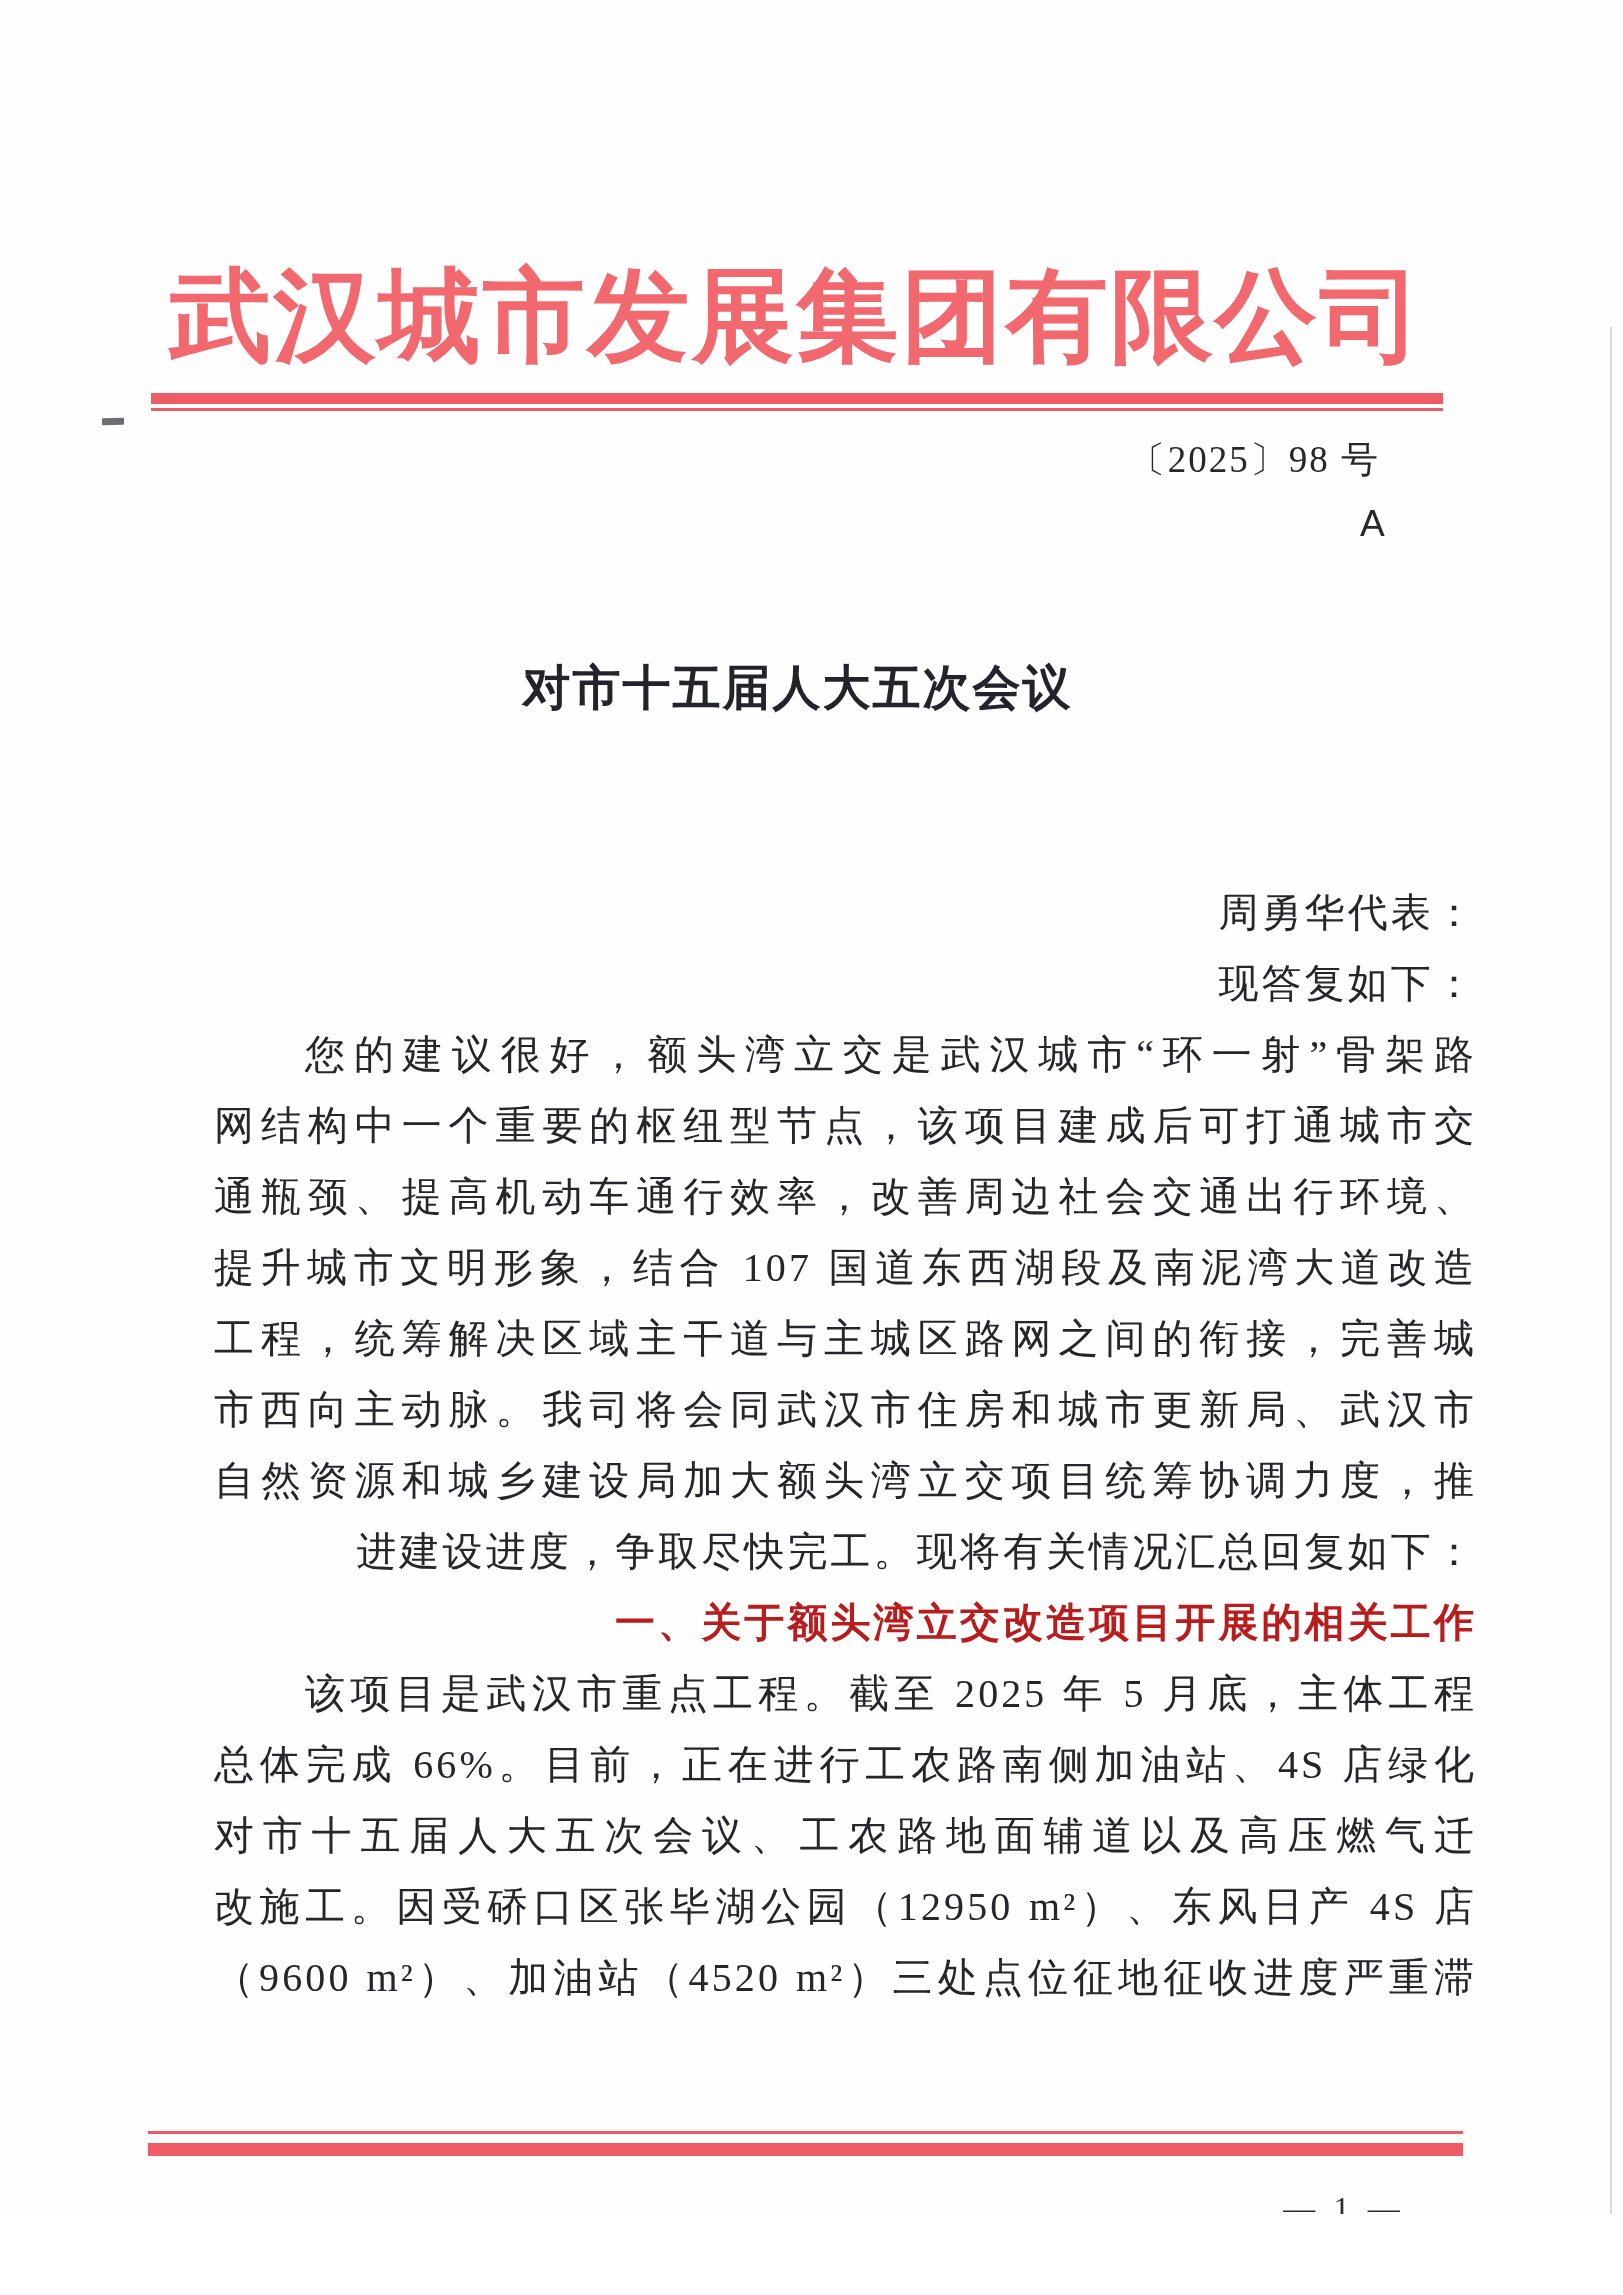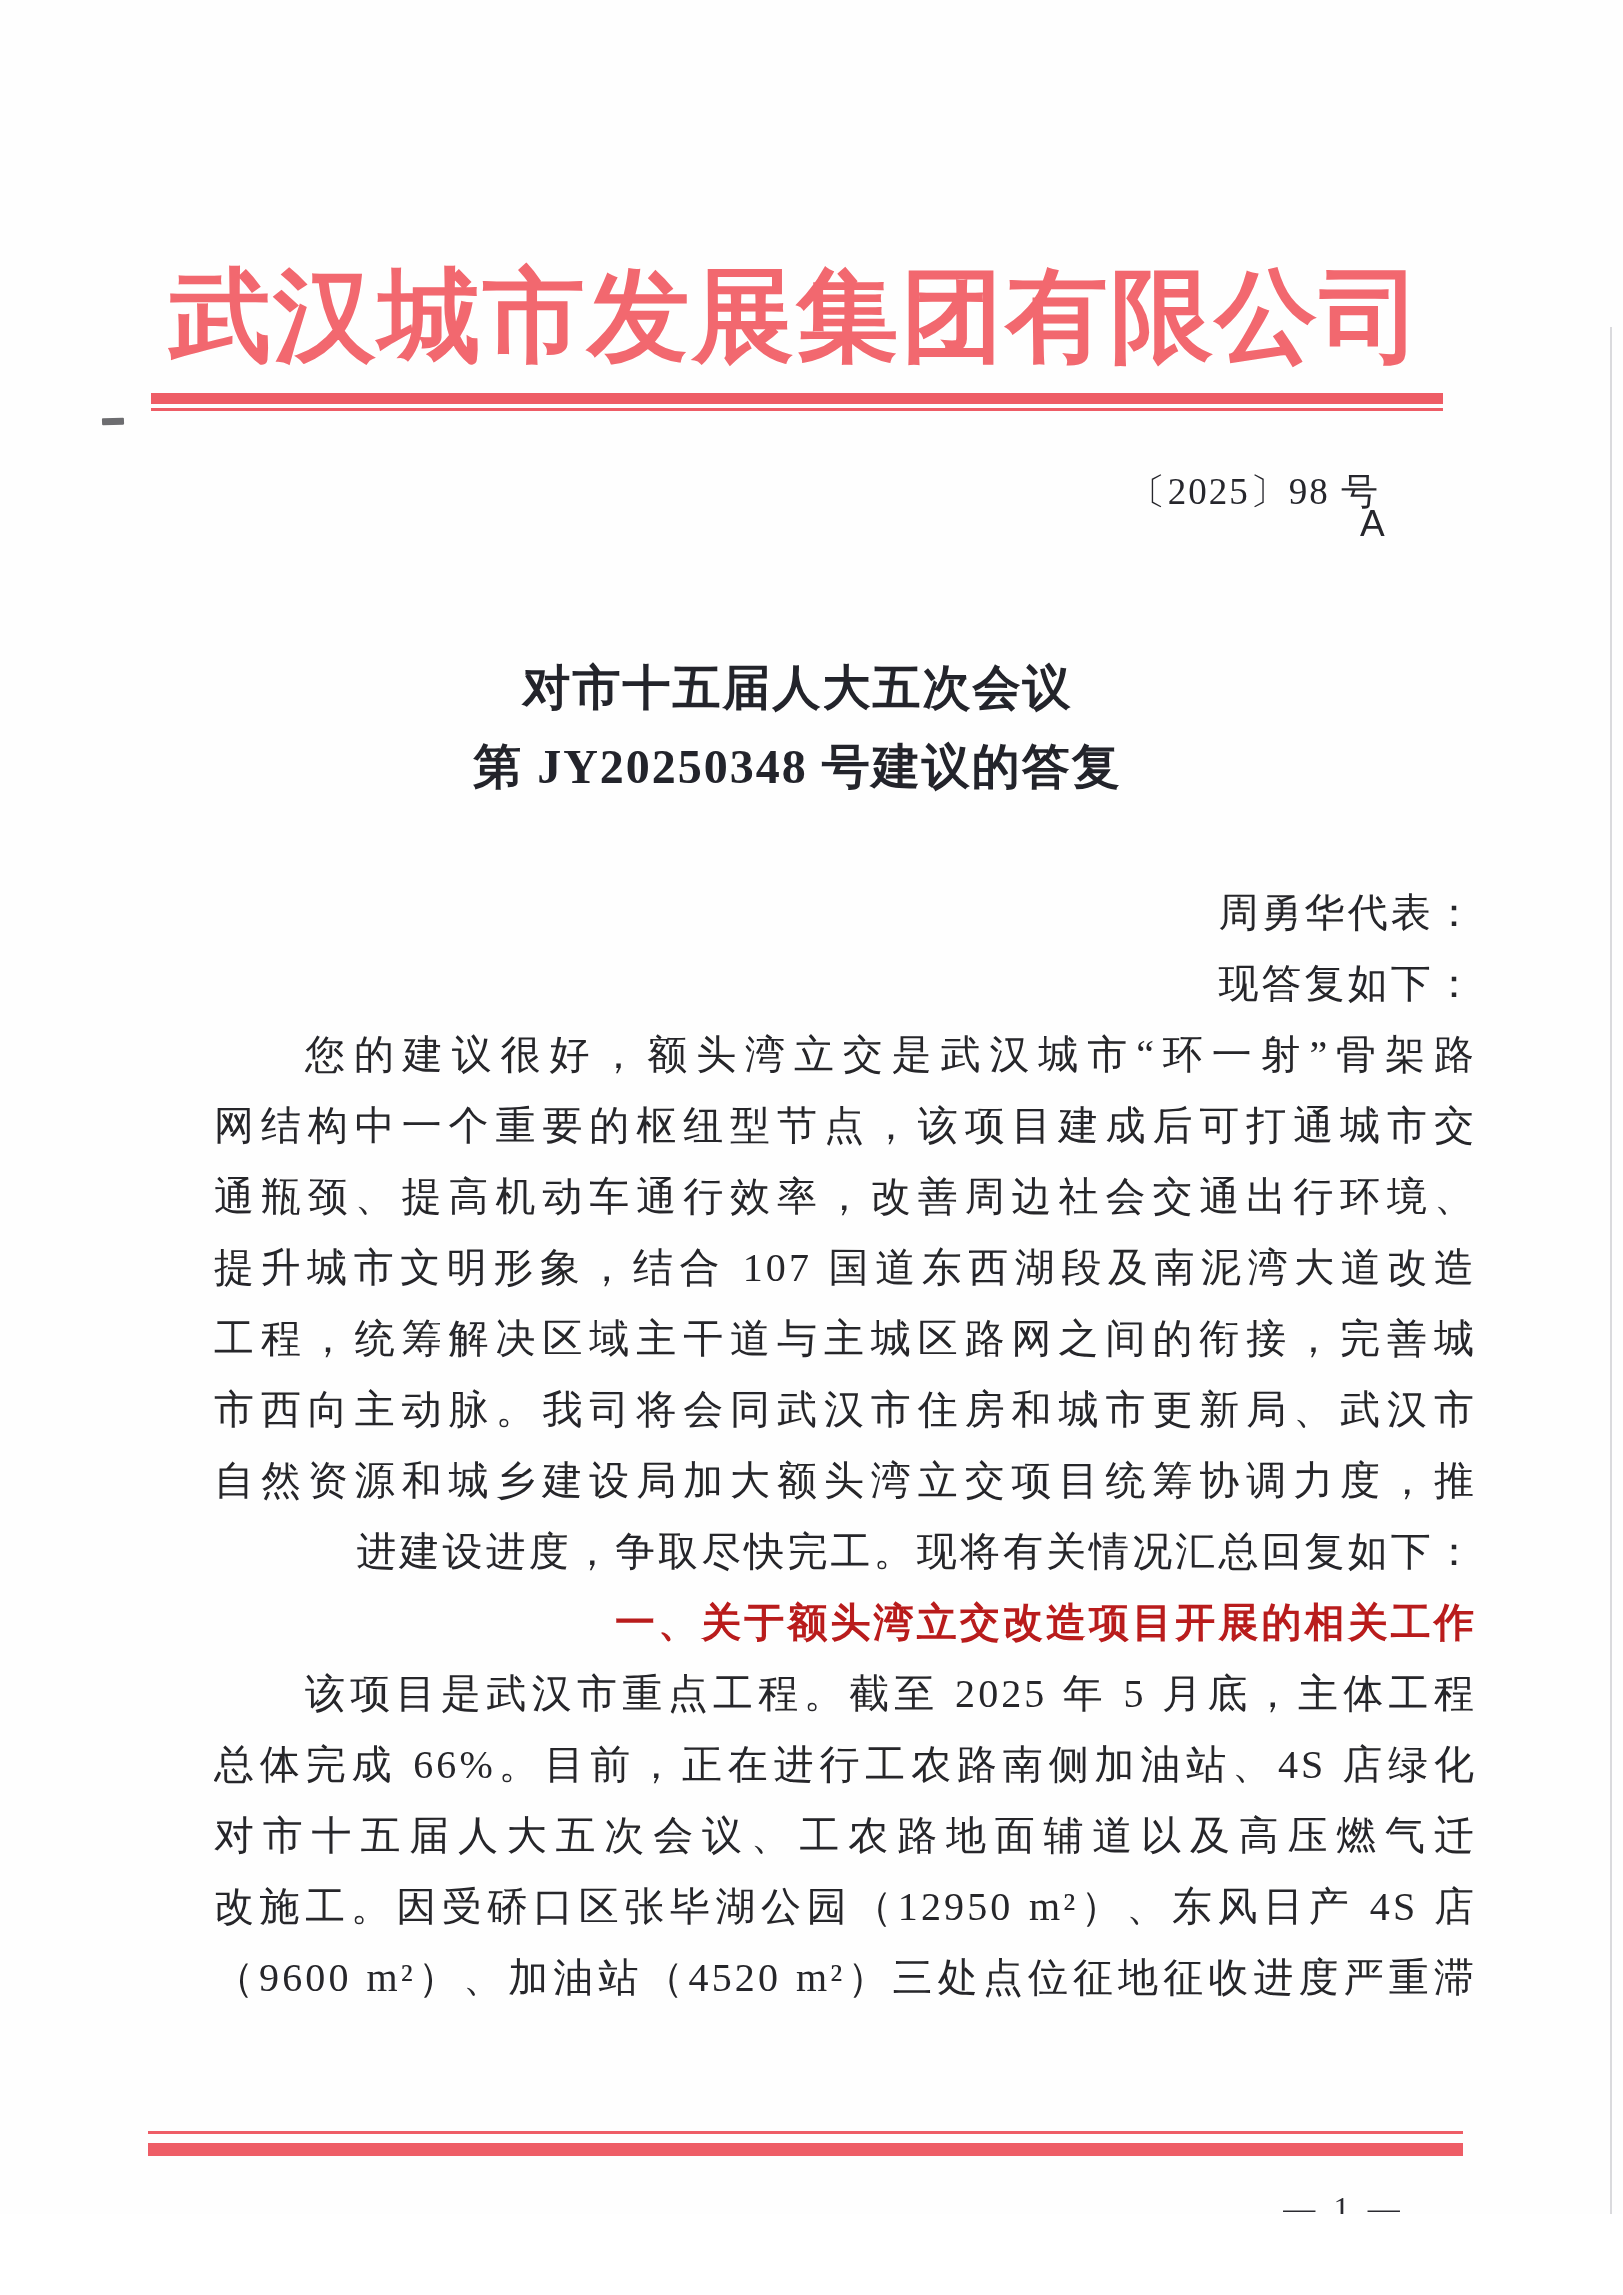--- a/index.html
+++ b/index.html
@@ -40,21 +40,20 @@
 
   
   .doc-number {
     position: absolute;
     right: 243px;
     top: 435px;
     font-size: 37px;
     letter-spacing: 2px;
     color: #26262c;
     white-space: nowrap;
-    margin-top: 32px;
   }
   .copy-mark {
     position: absolute;
     left: 1360px;
     top: 503px;
     font-size: 37px;
     color: #26262c;
     font-family: "Liberation Sans", "DejaVu Sans", sans-serif;
   }
 
@@ -147,21 +146,20 @@
   <div class="rule rule-header-thin"></div>
 
   <div class="smudge"></div>
   <div class="edge-line"></div>
 
   <div class="doc-number">〔2025〕98 号</div>
   <div class="copy-mark">A</div>
 
   <div class="doc-title">
     <div class="t-line">对市十五届人大五次会议</div>
-    <div class="t-line">第 JY20250348 号建议的答复</div>
   </div>
 
   <div class="body-text">
     <div class="line">周勇华代表：</div>
     <div class="line">现答复如下：</div>
     <div class="line indent fill">您的建议很好，额头湾立交是武汉城市“环一射”骨架路</div>
     <div class="line fill">网结构中一个重要的枢纽型节点，该项目建成后可打通城市交</div>
     <div class="line fill">通瓶颈、提高机动车通行效率，改善周边社会交通出行环境、</div>
     <div class="line fill">提升城市文明形象，结合 107 国道东西湖段及南泥湾大道改造</div>
     <div class="line fill">工程，统筹解决区域主干道与主城区路网之间的衔接，完善城</div>

